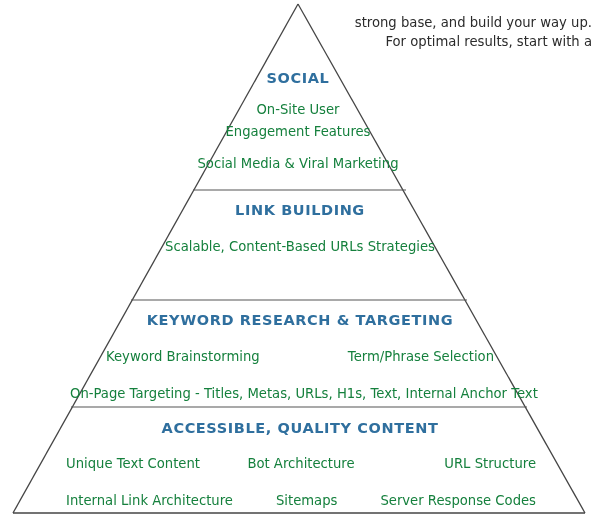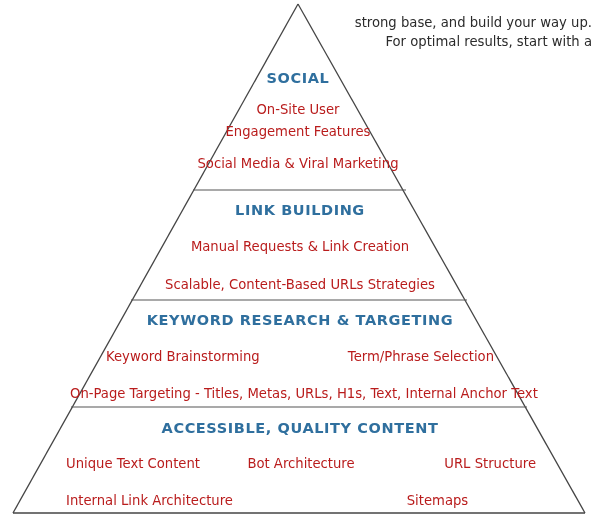--- a/index.html
+++ b/index.html
@@ -61,21 +61,21 @@
   }
   .tier-title {
     font-size: 14.5px;
     font-weight: bold;
     color: #2f6f9e;
     letter-spacing: 0.6px;
     white-space: nowrap;
   }
   .tier-line {
     font-size: 13.2px;
-    color: #b91c1c;
+    color: #15803d;
     line-height: 19px;
     white-space: nowrap;
   }
 
   
   #tier-social { left: 178px; top: 70px; width: 240px; }
   #tier-social .tier-title { margin-bottom: 0px; }
   #social-lines { margin-top: 13px; }
   #social-lines .tier-line { line-height: 22px; }
   #social-bottom { margin-top: 11px; }
@@ -142,23 +142,20 @@
       <div class="tier-line">On-Site User</div>
       <div class="tier-line">Engagement Features</div>
     </div>
     <div id="social-bottom">
       <div class="tier-line">Social Media &amp; Viral Marketing</div>
     </div>
   </div>
 
   <div class="tier" id="tier-link">
     <div class="tier-title">LINK BUILDING</div>
-    <div id="link-row1">
-      <div class="tier-line">Manual Requests &amp; Link Creation</div>
-    </div>
     <div id="link-row2">
       <div class="tier-line">Scalable, Content-Based URLs Strategies</div>
     </div>
   </div>
 
   <div class="tier" id="tier-keyword">
     <div class="tier-title">KEYWORD RESEARCH &amp; TARGETING</div>
     <div id="kw-cols">
       <div class="tier-line">Keyword Brainstorming</div>
       <div class="tier-line">Term/Phrase Selection</div>
@@ -171,16 +168,17 @@
   <div class="tier" id="tier-content">
     <div class="tier-title">ACCESSIBLE, QUALITY CONTENT</div>
     <div class="content-row">
       <div class="cell c1 tier-line">Unique Text Content</div>
       <div class="cell c2 tier-line">Bot Architecture</div>
       <div class="cell c3 tier-line">URL Structure</div>
     </div>
     <div class="content-row">
       <div class="cell c1 tier-line">Internal Link Architecture</div>
       <div class="cell c2 tier-line">Sitemaps</div>
+      <div class="cell c3 tier-line">Server Response Codes</div>
     </div>
   </div>
 
 </div>
 
 </body></html>

